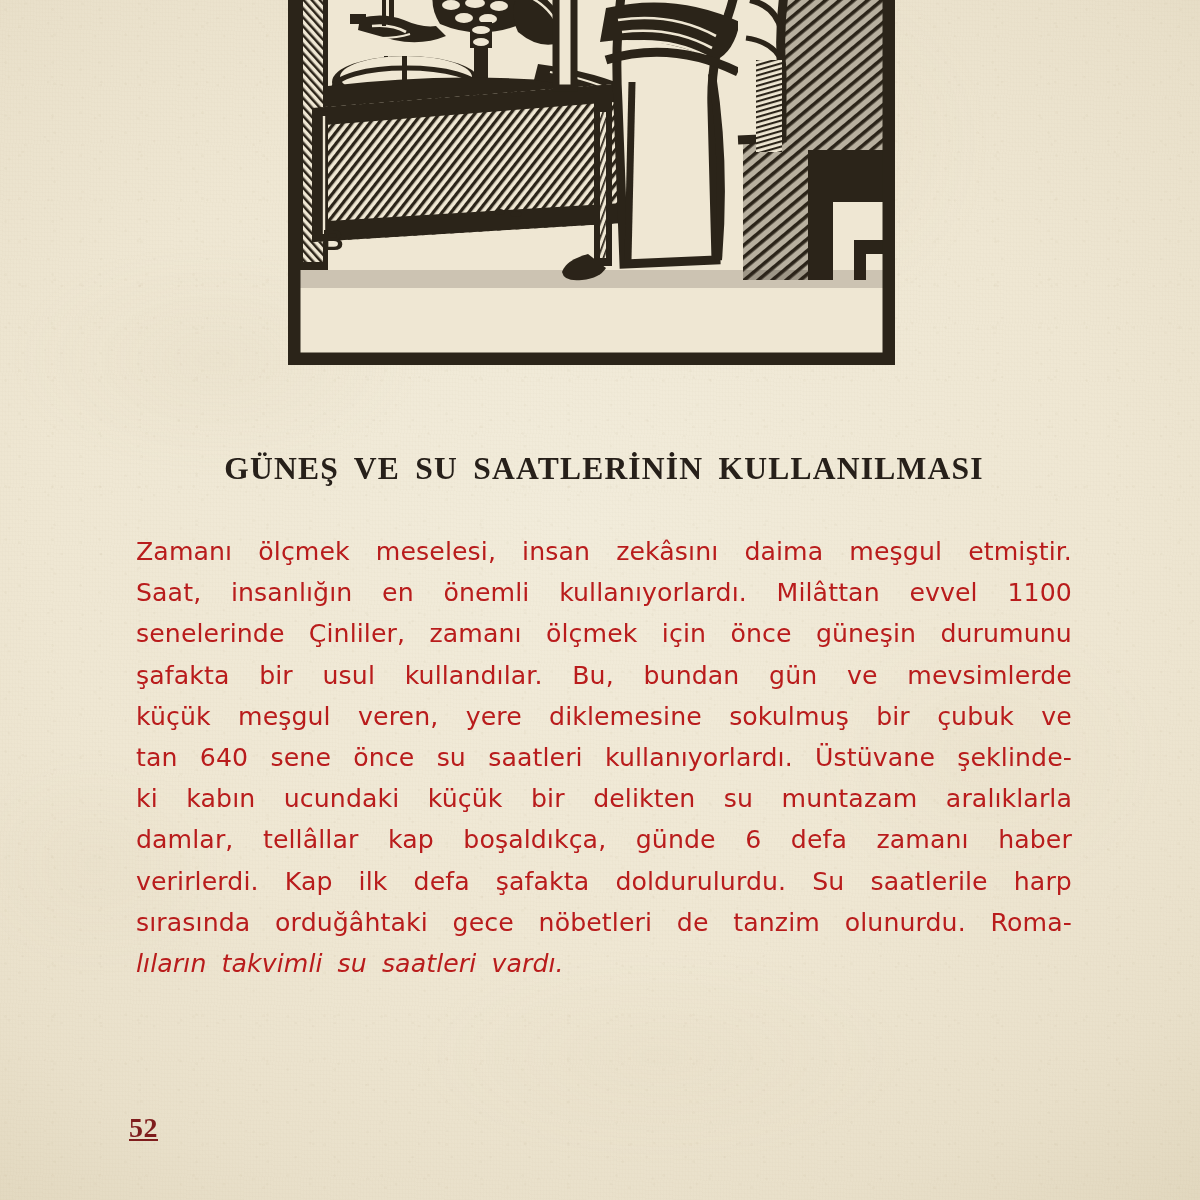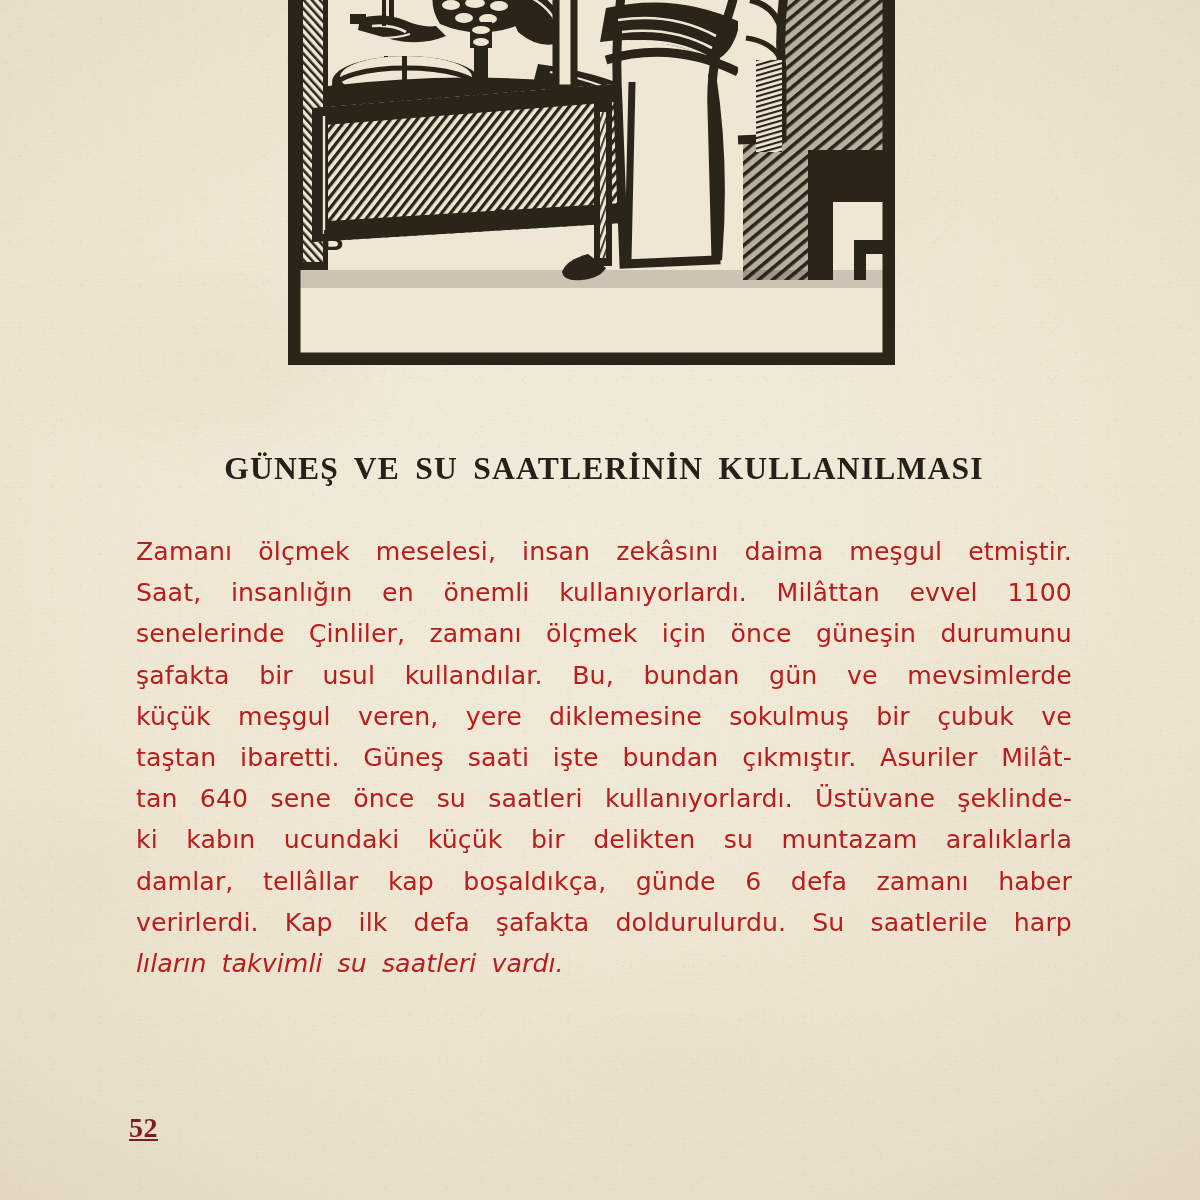--- a/index.html
+++ b/index.html
@@ -339,31 +339,20 @@
           <span class="w">meşgul</span>
           <span class="w">veren,</span>
           <span class="w">yere</span>
           <span class="w">diklemesine</span>
           <span class="w">sokulmuş</span>
           <span class="w">bir</span>
           <span class="w">çubuk</span>
           <span class="w">ve</span>
         </div>
         <div class="line justify">
-          <span class="w">taştan</span>
-          <span class="w">ibaretti.</span>
-          <span class="w">Güneş</span>
-          <span class="w">saati</span>
-          <span class="w">işte</span>
-          <span class="w">bundan</span>
-          <span class="w">çıkmıştır.</span>
-          <span class="w">Asuriler</span>
-          <span class="w">Milât-</span>
-        </div>
-        <div class="line justify">
           <span class="w">tan</span>
           <span class="w">640</span>
           <span class="w">sene</span>
           <span class="w">önce</span>
           <span class="w">su</span>
           <span class="w">saatleri</span>
           <span class="w">kullanıyorlardı.</span>
           <span class="w">Üstüvane</span>
           <span class="w">şeklinde-</span>
         </div>
@@ -392,20 +381,30 @@
         <div class="line justify">
           <span class="w">verirlerdi.</span>
           <span class="w">Kap</span>
           <span class="w">ilk</span>
           <span class="w">defa</span>
           <span class="w">şafakta</span>
           <span class="w">doldurulurdu.</span>
           <span class="w">Su</span>
           <span class="w">saatlerile</span>
           <span class="w">harp</span>
+        </div>
+        <div class="line justify">
+          <span class="w">sırasında</span>
+          <span class="w">orduğâhtaki</span>
+          <span class="w">gece</span>
+          <span class="w">nöbetleri</span>
+          <span class="w">de</span>
+          <span class="w">tanzim</span>
+          <span class="w">olunurdu.</span>
+          <span class="w">Roma-</span>
         </div>
         <div class="line flush">
           <span class="w">lıların</span>
           <span class="gap-m"></span>
           <span class="w">takvimli</span>
           <span class="gap-m"></span>
           <span class="w">su</span>
           <span class="gap-m"></span>
           <span class="w">saatleri</span>
           <span class="gap-m"></span>

